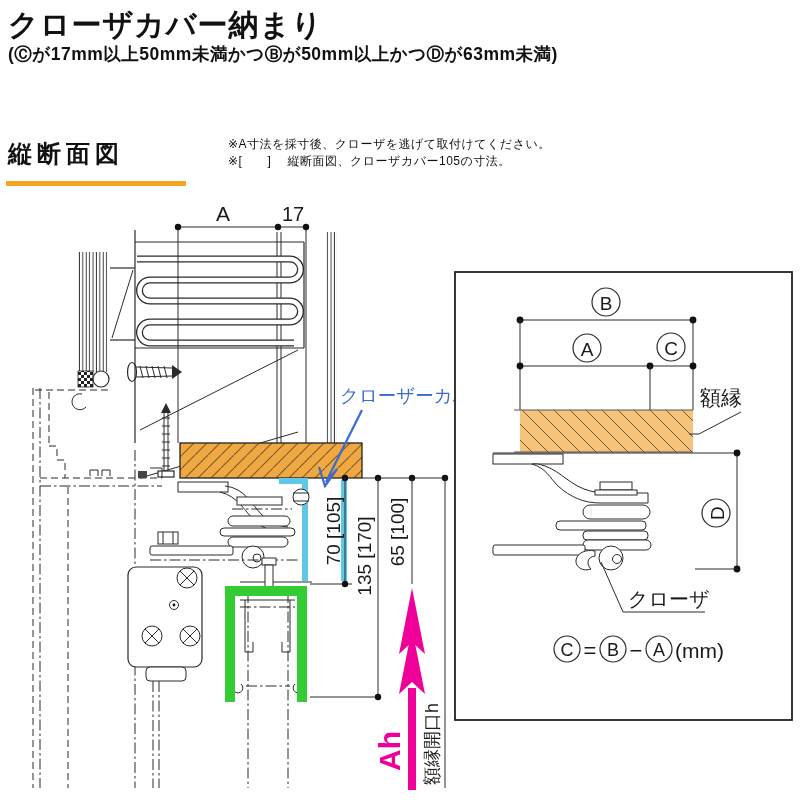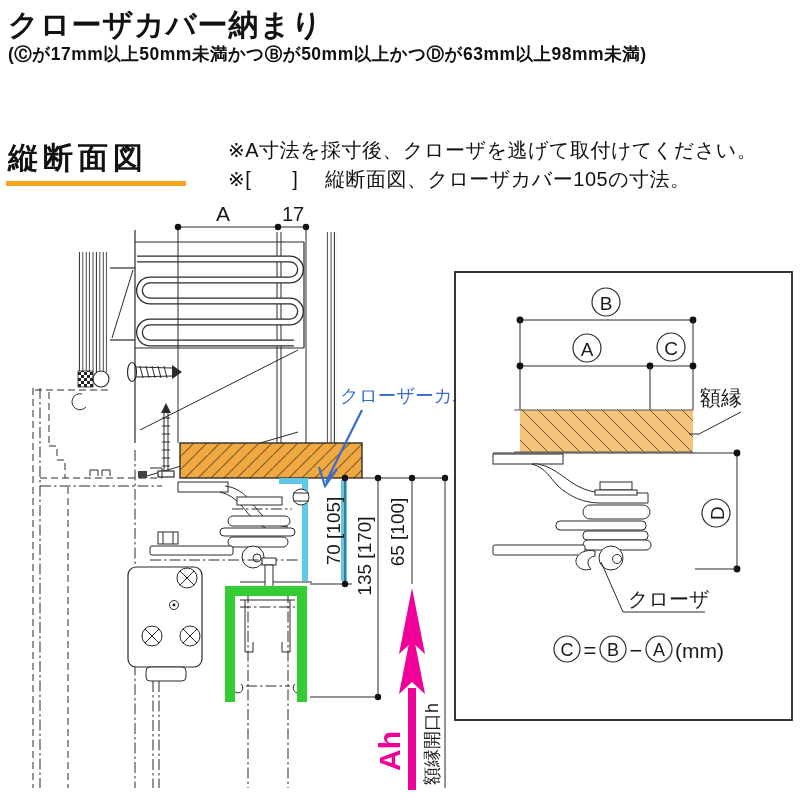--- a/index.html
+++ b/index.html
@@ -1,23 +1,23 @@
 <!DOCTYPE html>
 <html><head>
 <meta charset="utf-8">
 <style>
   html,body{margin:0;padding:0;background:#ffffff;}
   .page{position:relative;width:800px;height:800px;background:#fff;overflow:hidden;
         font-family:"Liberation Sans","DejaVu Sans",sans-serif;color:#111;}
   .hdr{position:absolute;left:8px;top:6px;width:784px;}
   .t1{font-size:30px;font-weight:bold;line-height:1.25;letter-spacing:1px;}
   .c1{font-size:17.5px;font-weight:bold;line-height:1.2;letter-spacing:0.5px;}
-  .sect{position:absolute;left:8px;top:138px;font-size:30px;font-weight:600;letter-spacing:5px;}
+  .sect{position:absolute;left:8px;top:138px;font-size:24px;font-weight:600;letter-spacing:5px;}
   .sect-ul{position:absolute;left:6px;top:181px;width:180px;height:5px;background:#F5A41F;}
-  .notes{position:absolute;left:228px;top:136px;font-size:20px;line-height:1.45;letter-spacing:0.5px;}
+  .notes{position:absolute;left:228px;top:136px;font-size:12px;line-height:1.45;letter-spacing:0.5px;}
   svg text{font-family:"Liberation Sans","DejaVu Sans",sans-serif;fill:#1a1a1a;}
   .ln{stroke:#2a2a2a;stroke-width:1.2;fill:none;}
   .lnthin{stroke:#2a2a2a;stroke-width:1;fill:none;}
   .lngray{stroke:#555;stroke-width:1;fill:none;}
   .dash{stroke-dasharray:7 4;}
   .dashdot{stroke-dasharray:11 3 2.5 3;}
   .dot{fill:#111;stroke:none;}
   .wht{fill:#fff;}
   .blue{fill:#3A6CD0;}
   .bluestroke{stroke:#3A6CD0;stroke-width:2.2;fill:none;}
@@ -25,21 +25,21 @@
   .dimtxt{font-size:19px;}
   .mark{font-size:19px;}
 </style>
 </head>
 <body>
 
 <div class="page">
 
   <div class="hdr">
     <div class="t1">クローザカバー納まり</div>
-    <div class="c1">(Ⓒが17mm以上50mm未満かつⒷが50mm以上かつⒹが63mm以上98mm未満)</div>
+    <div class="c1">(Ⓒが17mm以上50mm未満かつⒷが50mm以上かつⒹが63mm未満)</div>
   </div>
 
   <div class="sect">縦断面図</div>
   <div class="sect-ul"></div>
 
   <div class="notes">
     <div>※A寸法を採寸後、クローザを逃げて取付けてください。</div>
     <div>※[　　]　 縦断面図、クローザカバー105の寸法。</div>
   </div>
 

